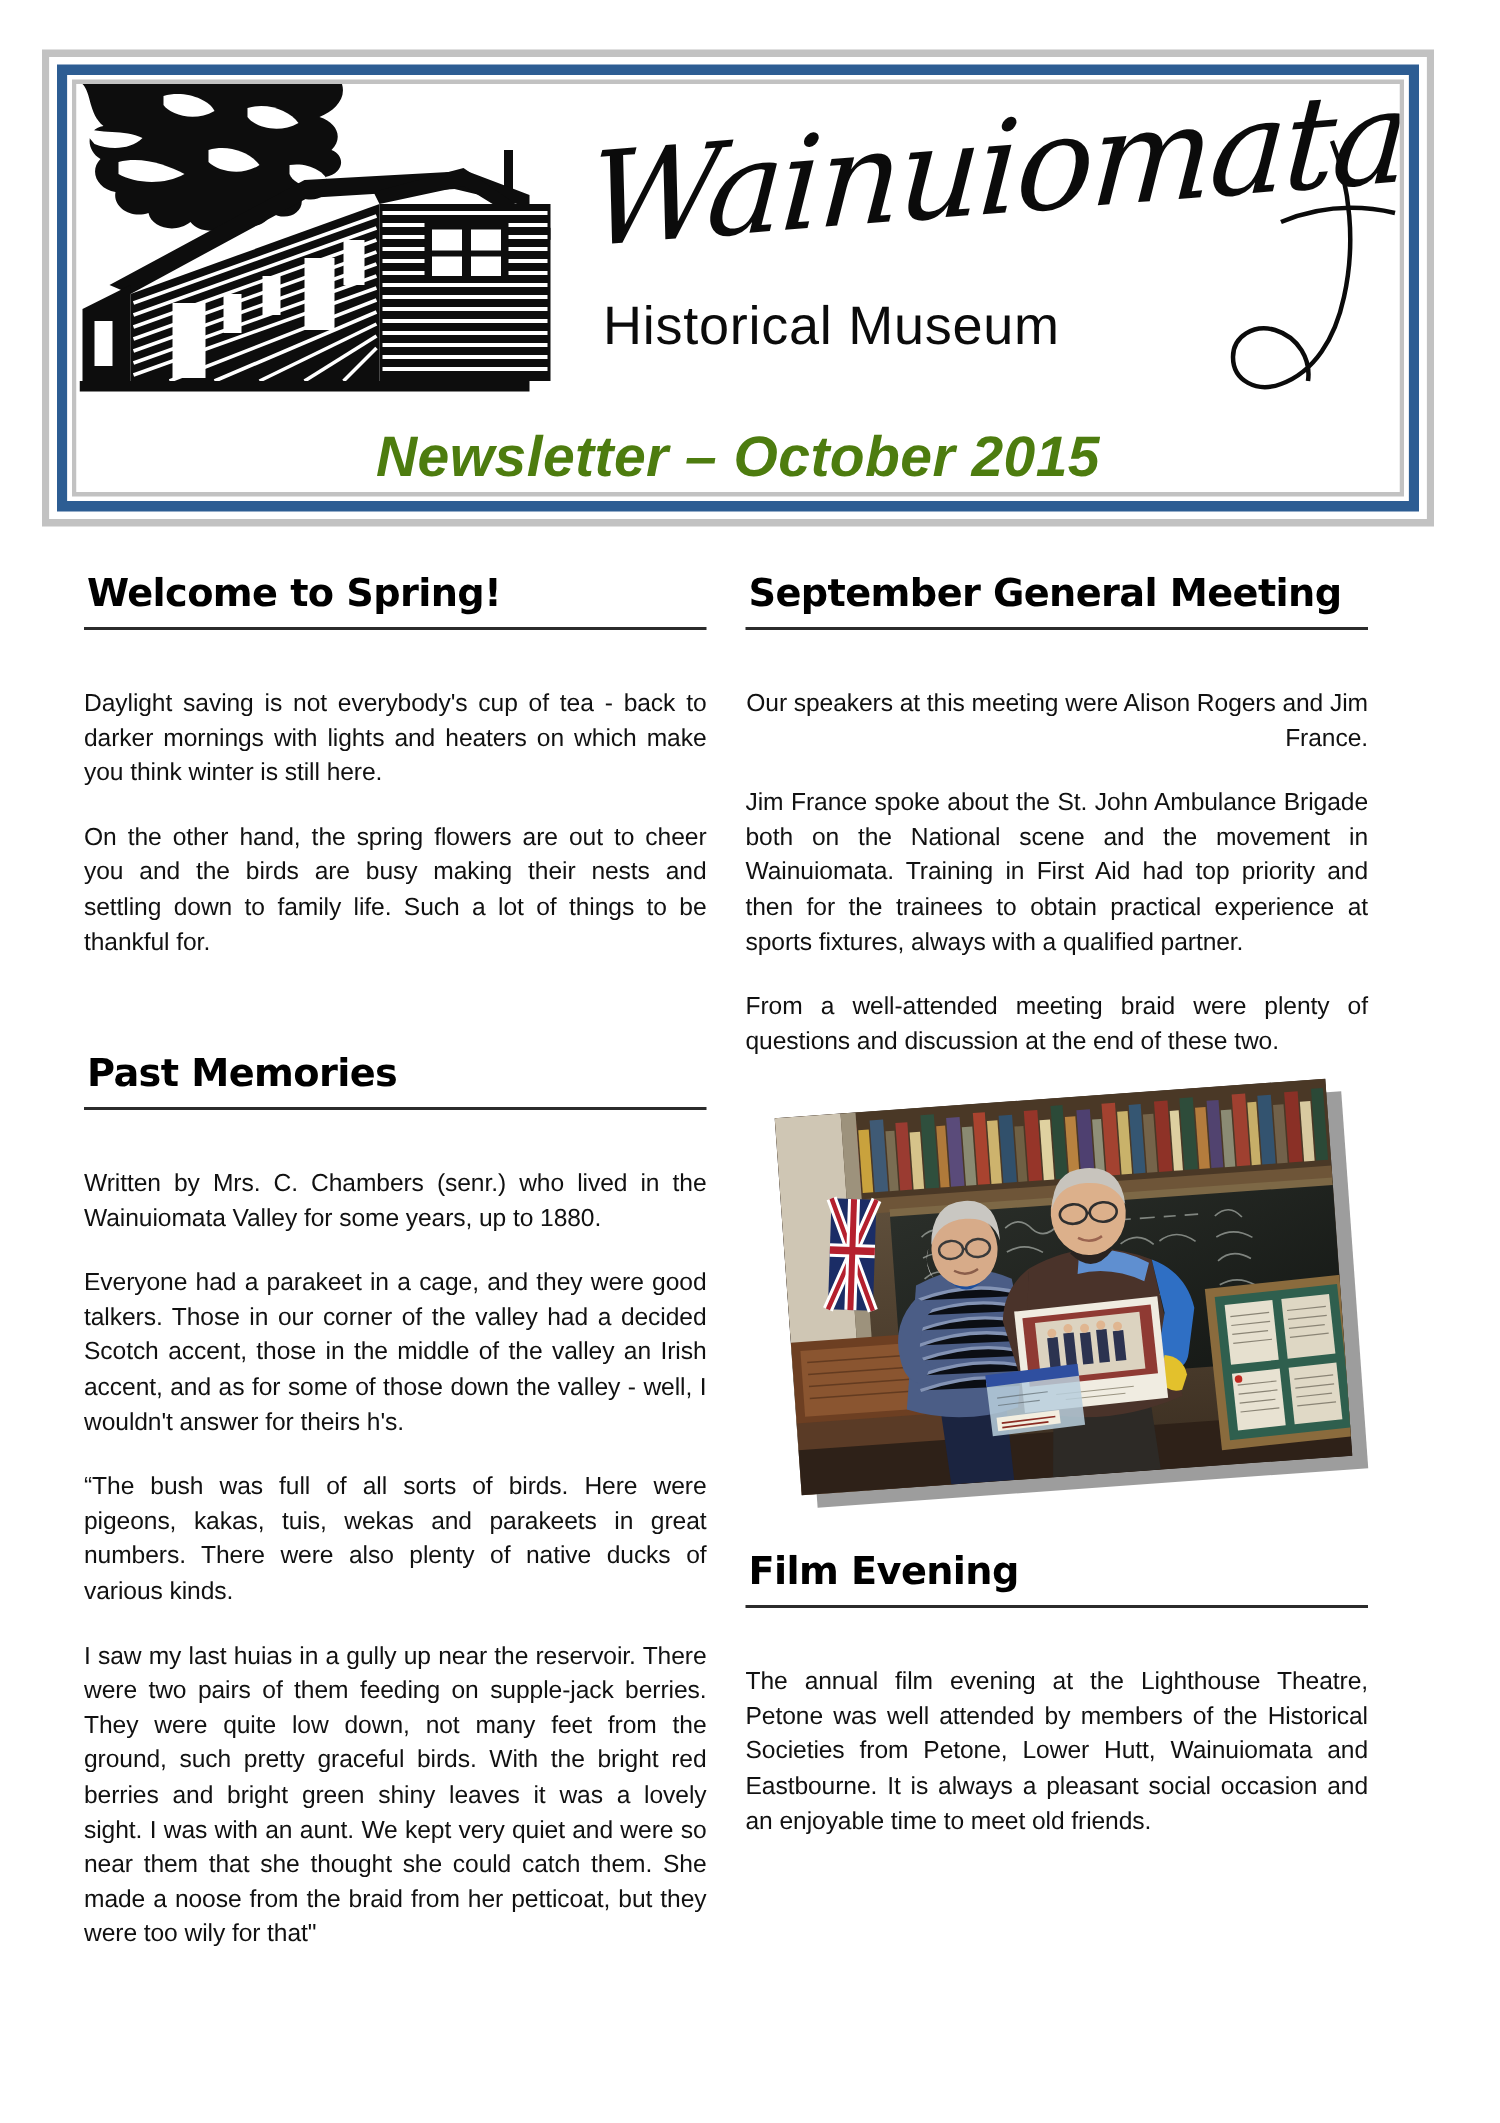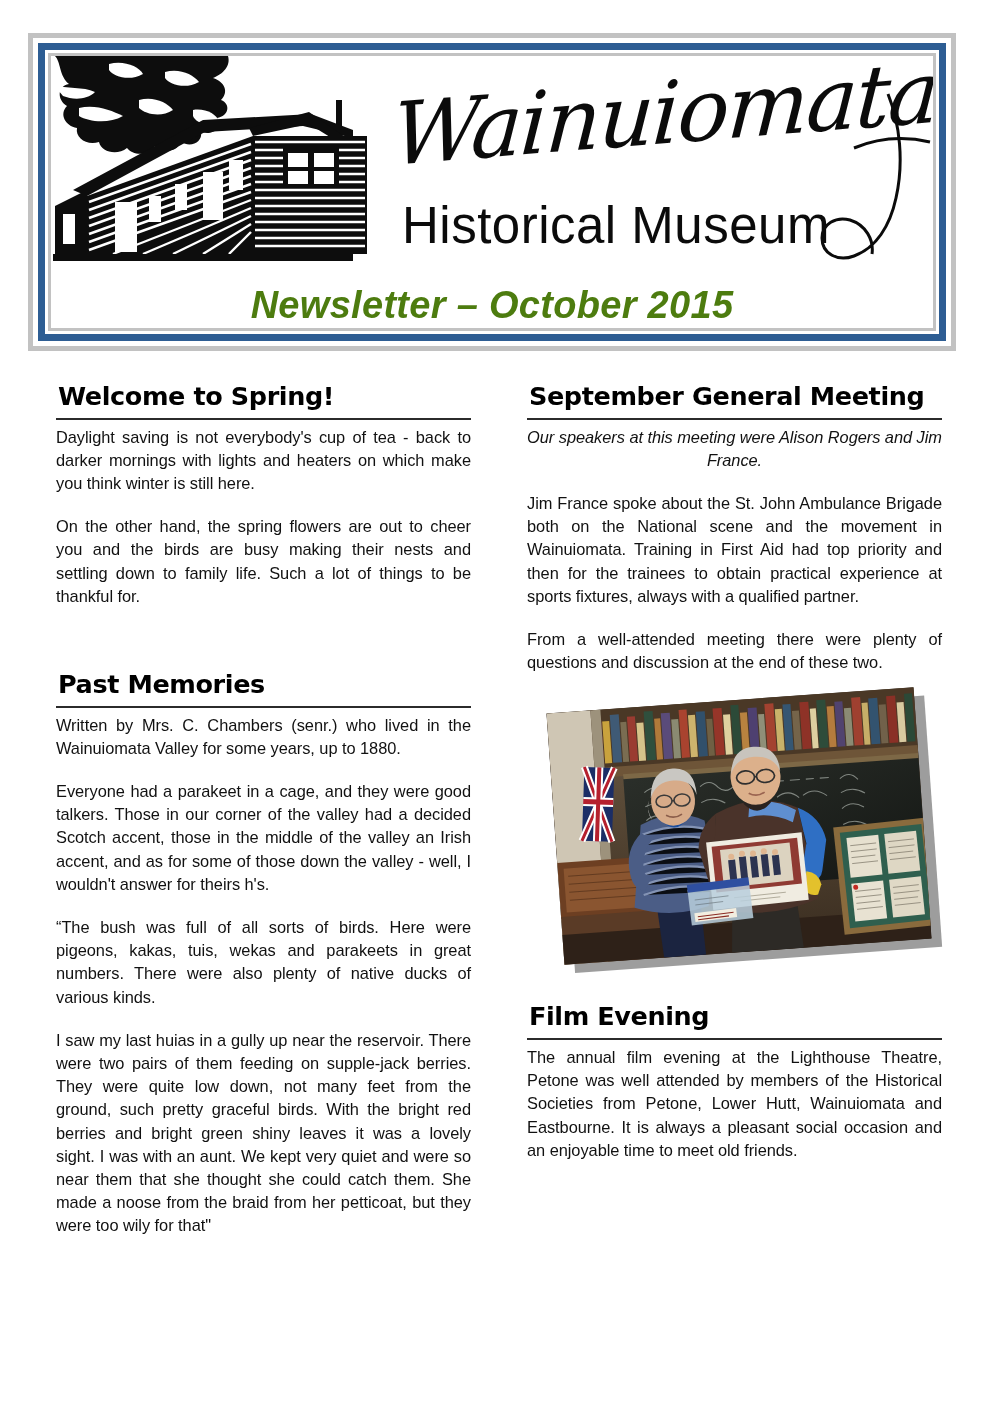--- a/index.html
+++ b/index.html
@@ -104,21 +104,21 @@
     transform: rotate(-4.5deg) skewX(-8deg);
     transform-origin: left top;
     white-space: nowrap;
   }
   .wm-sub {
     position: absolute;
     left: 6px;
     top: 112px;
     font-family: "Liberation Sans", sans-serif;
     font-weight: 300;
-    font-size: 51px;
+    font-size: 36px;
     letter-spacing: 0.5px;
     color: #0b0b0b;
     white-space: nowrap;
   }
   .wm-flourish {
     position: absolute;
     right: -6px;
     top: 4px;
     width: 150px;
     height: 180px;
@@ -148,21 +148,21 @@
     top: 382px;
     width: 797px;
     height: 1033px;
   }
   .col {
     position: absolute;
     top: 0;
     width: 415px;
   }
   .col-left  { left: 56px; }
-  .col-right { left: 527px; }
+  .col-right { left: 497px; }
 
   .section { margin-bottom: 4px; }
 
   h2.section-heading {
     margin: 0;
     padding: 0 0 7px 2px;
     font-family: "DejaVu Sans", sans-serif;
     font-weight: bold;
     font-size: 25.5px;
     letter-spacing: -0.4px;
@@ -176,23 +176,23 @@
     margin: 0;
     padding: 0;
     font-family: "Liberation Sans", sans-serif;
     font-size: 16.4px;
     line-height: 23.2px;
     text-align: justify;
     color: #111111;
     letter-spacing: -0.05px;
   }
   .body-text + .body-text { margin-top: 20px; }
-  .body-text.first { margin-top: 6px; }
+  .body-text.first { margin-top: 38px; }
   .body-text.italic { }
-  .body-text.noj { text-align: center; font-style: italic; }
+  .body-text.noj { text-align: right; }
 
   .gap-lg { height: 58px; }
   .gap-md { height: 34px; }
 
   
   .photo-wrap {
     position: relative;
     width: 380px;
     height: 268px;
     margin: 26px 0 0 28px;
@@ -337,21 +337,21 @@
       <p class="body-text">I saw my last huias in a gully up near the reservoir. There were two pairs of them feeding on supple-jack berries.    They were quite low down, not many feet from the ground, such pretty graceful birds.   With the bright red berries and bright green shiny leaves it was a lovely sight.    I was with an aunt.   We kept very quiet and were so near them that she thought she could catch them.    She made a noose from the braid from her petticoat, but they were too wily for that"</p>
     </div>
   </div>
 
   <div class="col col-right">
 
     <div class="section">
       <h2 class="section-heading">September General Meeting</h2>
       <p class="body-text first noj">Our speakers at this meeting were Alison Rogers and Jim France.</p>
       <p class="body-text">Jim France spoke about the St. John Ambulance Brigade both on the National scene and the movement in Wainuiomata.   Training in First Aid had top priority and then for the trainees to obtain practical experience at sports fixtures, always with a qualified partner.</p>
-      <p class="body-text">From a well-attended meeting there were plenty of questions and discussion at the end of these two.</p>
+      <p class="body-text">From a well-attended meeting braid were plenty of questions and discussion at the end of these two.</p>
     </div>
 
     <div class="photo-wrap">
       <div class="photo">
         <svg width="368" height="252" viewBox="0 0 368 252" xmlns="http://www.w3.org/2000/svg">
           <defs>
             <linearGradient id="bgWall" x1="0" y1="0" x2="0" y2="1">
               <stop offset="0%" stop-color="#6b5a44"></stop>
               <stop offset="100%" stop-color="#3a2d20"></stop>
             </linearGradient>

